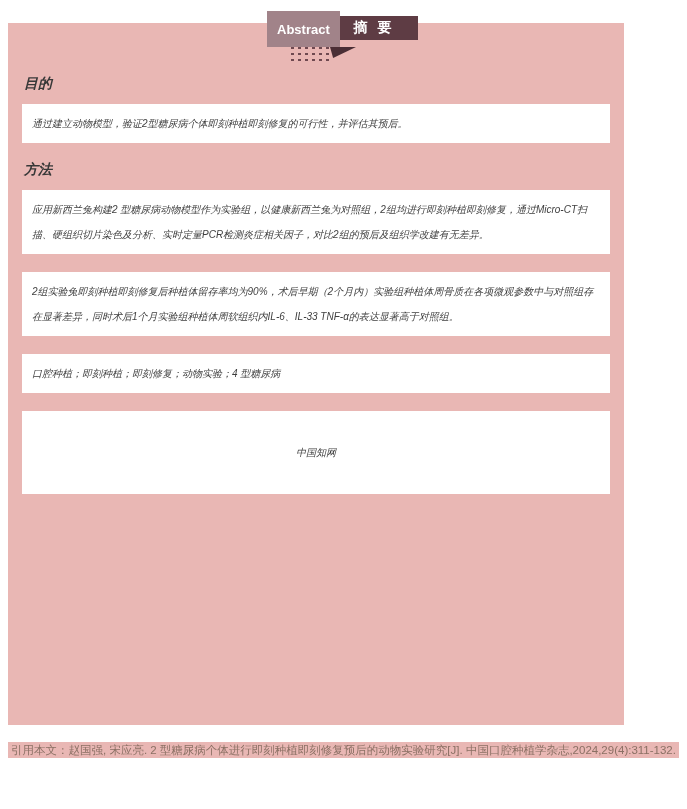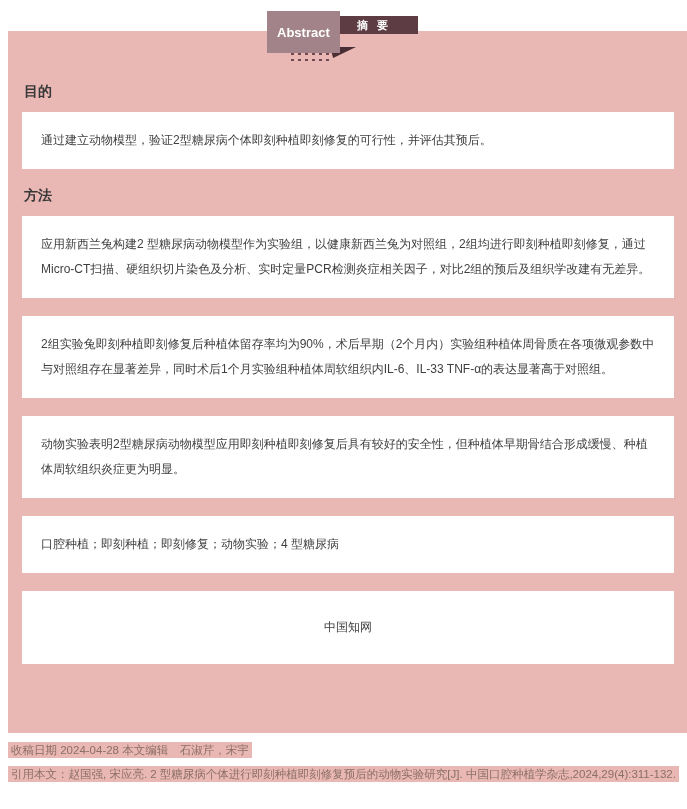--- a/index.html
+++ b/index.html
@@ -15,46 +15,47 @@
   html,body{margin:0;padding:0;}
   body{
     width:687px;height:809px;
     background:#ffffff;
     font-family:"Liberation Sans","DejaVu Sans",sans-serif;
     position:relative;
     overflow:hidden;
   }
   .panel{
     position:absolute;
-    left:8px;top:31px;
-    width:680px;
+    left:8px;top:23px;
+    width:616px;
     min-height:702px;
     background:var(--pink);
     padding:52px 14px 14px 14px;
+    font-style:italic;
   }
   
   .abstract-label{
     position:absolute;
     left:267px;top:11px;
-    height:42px;
+    height:36px;
     padding:0 10px;
     background:var(--mauve);
     color:#ffffff;
     font-size:13px;
     font-weight:bold;
     display:flex;align-items:center;justify-content:center;
     z-index:3;
   }
   .title-box{
     position:absolute;
     left:330px;top:16px;
-    width:88px;height:18px;
+    width:88px;height:24px;
     background:var(--maroon);
     color:#ffffff;
-    font-size:11px;
+    font-size:14px;
     font-weight:bold;
     letter-spacing:3px;
     display:flex;align-items:center;justify-content:center;
     z-index:2;
   }
   .title-tail{
     position:absolute;
     left:330px;top:47px;
     width:26px;height:11px;
     background:var(--tail);
@@ -75,26 +76,26 @@
     margin:0 0 11px 2px;
     font-size:14px;
     font-weight:bold;
     color:#383838;
   }
   .sec-box{
     background:#ffffff;
     padding:7px 10px;
   }
   .sec-text{
-    margin:9px;
-    font-size:12px;
+    margin:0;
+    font-size:10px;
     line-height:25px;
     color:var(--body-text);
   }
-  .sec.center .sec-box{padding:15px 10px;}
+  .sec.center .sec-box{padding:29px 10px;}
   .sec.center .sec-text{text-align:center;}
   .sec.last{margin-bottom:0;}
   
   .footer{
     position:absolute;
     left:8px;top:741px;
     width:672px;
   }
   .foot-line{margin-bottom:7px;line-height:15px;}
   .hl{
@@ -130,39 +131,33 @@
     </div>
   </section>
 
   <section class="sec">
     <div class="sec-box">
       <p class="sec-text">2组实验兔即刻种植即刻修复后种植体留存率均为90%，术后早期（2个月内）实验组种植体周骨质在各项微观参数中与对照组存在显著差异，同时术后1个月实验组种植体周软组织内IL-6、IL-33 TNF-α的表达显著高于对照组。</p>
     </div>
   </section>
 
   <section class="sec">
-    <div class="sec-box">
-      <p class="sec-text">动物实验表明2型糖尿病动物模型应用即刻种植即刻修复后具有较好的安全性，但种植体早期骨结合形成缓慢、种植体周软组织炎症更为明显。</p>
-    </div>
   </section>
 
   <section class="sec">
     <div class="sec-box">
       <p class="sec-text">口腔种植；即刻种植；即刻修复；动物实验；4 型糖尿病</p>
     </div>
   </section>
 
   <section class="sec center last">
     <div class="sec-box">
       <p class="sec-text">中国知网</p>
     </div>
   </section>
 
 </main>
 
 <footer class="footer">
   <div class="foot-line">
-    <span class="hl">收稿日期 2024-04-28 本文编辑　石淑芹，宋宇</span>
-  </div>
-  <div class="foot-line">
     <span class="hl">引用本文：赵国强, 宋应亮. 2 型糖尿病个体进行即刻种植即刻修复预后的动物实验研究[J]. 中国口腔种植学杂志,2024,29(4):311-132.</span>
   </div>
 </footer>
 
 </body></html>

